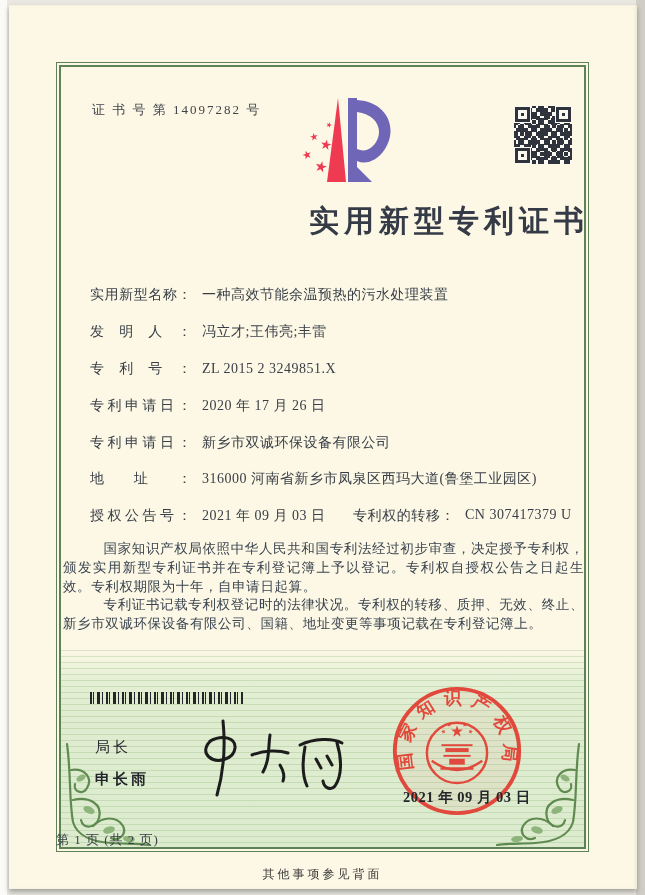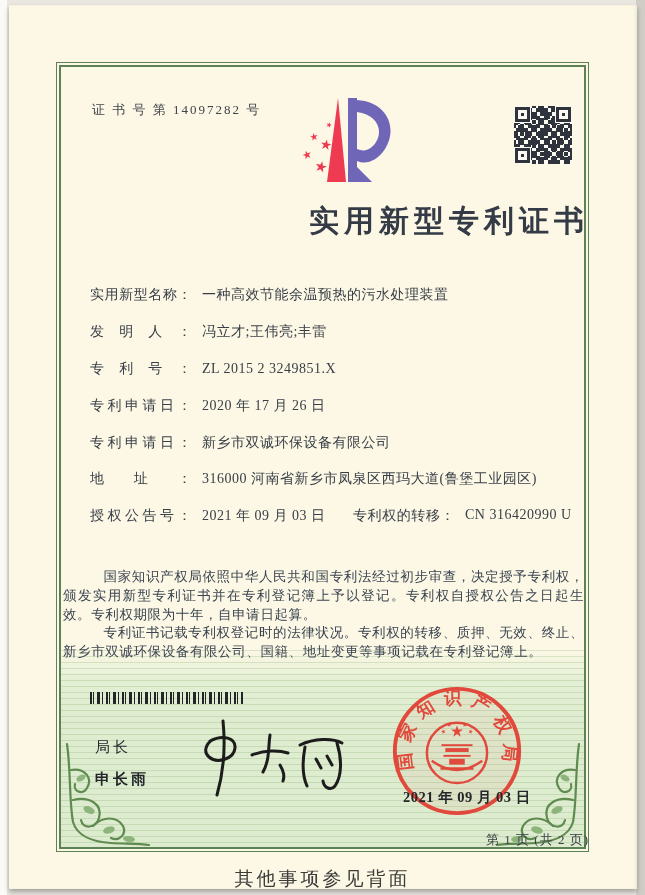--- a/index.html
+++ b/index.html
@@ -38,43 +38,43 @@
   .finder::after  { content:""; position:absolute; inset:7px; background:#2f333b; }
   .finder.tl { left:0; top:0; } .finder.tr { right:0; top:0; } .finder.bl { left:0; bottom:0; }
 
   .fields { position:absolute; left:0; top:0; z-index:4; }
   .frow { position:absolute; left:81px; width:480px; font-size:14px; color:#383e46;
           letter-spacing:.5px; white-space:nowrap; }
   .flabel { display:inline-block; width:102px; text-align:justify; text-align-last:justify; }
   .fvalue { margin-left:10px; }
   .grant2l { position:absolute; left:263px; } .grant2v { position:absolute; left:375px; }
 
-  .body-text { position:absolute; left:54px; top:535px; width:521px; z-index:4;margin-top:28px; }
+  .body-text { position:absolute; left:54px; top:535px; width:521px; z-index:4; }
   .body-text p { font-size:13.5px; line-height:18.8px; color:#3a4450; text-align:justify;
                  text-indent:3em; letter-spacing:.6px; }
 
   .barcode { position:absolute; left:81px; top:687px; width:153px; height:12px; z-index:4;
     background:repeating-linear-gradient(90deg,#23252a 0 2px,transparent 2px 3px,#23252a 3px 4px,
       transparent 4px 7px,#23252a 7px 10px,transparent 10px 12px,#23252a 12px 13px,transparent 13px 16px); }
 
   .flourish { position:absolute; top:737px; z-index:3; }
   .flourish.left { left:50px; } .flourish.right { left:486px; transform:scaleX(-1); }
 
   .signer { position:absolute; left:86px; z-index:4; font-size:15px; color:#23262b; letter-spacing:3px; }
   .signer.role { top:733px; } .signer.name { top:765px; font-weight:600;text-align:center; }
   .signature { position:absolute; left:181px; top:710px; z-index:5; }
 
   .seal { position:absolute; left:380px; top:678px; z-index:5; opacity:.92; }
   .seal-date { position:absolute; left:394px; top:783px; z-index:6; font-size:14.5px; font-weight:700;
                color:#24262a; letter-spacing:.5px; }
 
-  .pagination { position:absolute; left:47px; top:826px; width:533px; z-index:4; text-align:right;
+  .pagination { position:absolute; left:47px; top:826px; width:533px; z-index:4; text-align:left;
                 font-size:13px; color:#3a3f46; letter-spacing:1px; }
   .back-note { position:absolute; left:47px; top:861px; width:533px; z-index:4; text-align:center;
-               font-size:19px; color:#3b3b38; letter-spacing:3px; }
+               font-size:12px; color:#3b3b38; letter-spacing:3px; }
 </style>
 </head>
 <body>
 
 <div class="stage">
   <div class="page">
 
     <div class="green-band"></div>
     <div class="cert-border"></div>
 
@@ -119,21 +119,21 @@
         <span class="flabel">专利申请日：</span><span class="fvalue">2020 年 17 月 26 日</span>
       </div>
       <div class="frow" style="top:429px">
         <span class="flabel">专利申请日：</span><span class="fvalue">新乡市双诚环保设备有限公司</span>
       </div>
       <div class="frow" style="top:465px">
         <span class="flabel">地址：</span><span class="fvalue">316000 河南省新乡市凤泉区西玛大道(鲁堡工业园区)</span>
       </div>
       <div class="frow" style="top:502px">
         <span class="flabel">授权公告号：</span><span class="fvalue">2021 年 09 月 03 日</span>
-        <span class="flabel grant2l">专利权的转移：</span><span class="grant2v">CN 316420990 U</span>
+        <span class="flabel grant2l">专利权的转移：</span><span class="grant2v">CN 307417379 U</span>
       </div>
     </div>
 
     <div class="body-text">
       <p>国家知识产权局依照中华人民共和国专利法经过初步审查，决定授予专利权，颁发实用新型专利证书并在专利登记簿上予以登记。专利权自授权公告之日起生效。专利权期限为十年，自申请日起算。</p>
       <p>专利证书记载专利权登记时的法律状况。专利权的转移、质押、无效、终止、新乡市双诚环保设备有限公司、国籍、地址变更等事项记载在专利登记簿上。</p>
     </div>
 
     <div class="barcode"></div>
 

